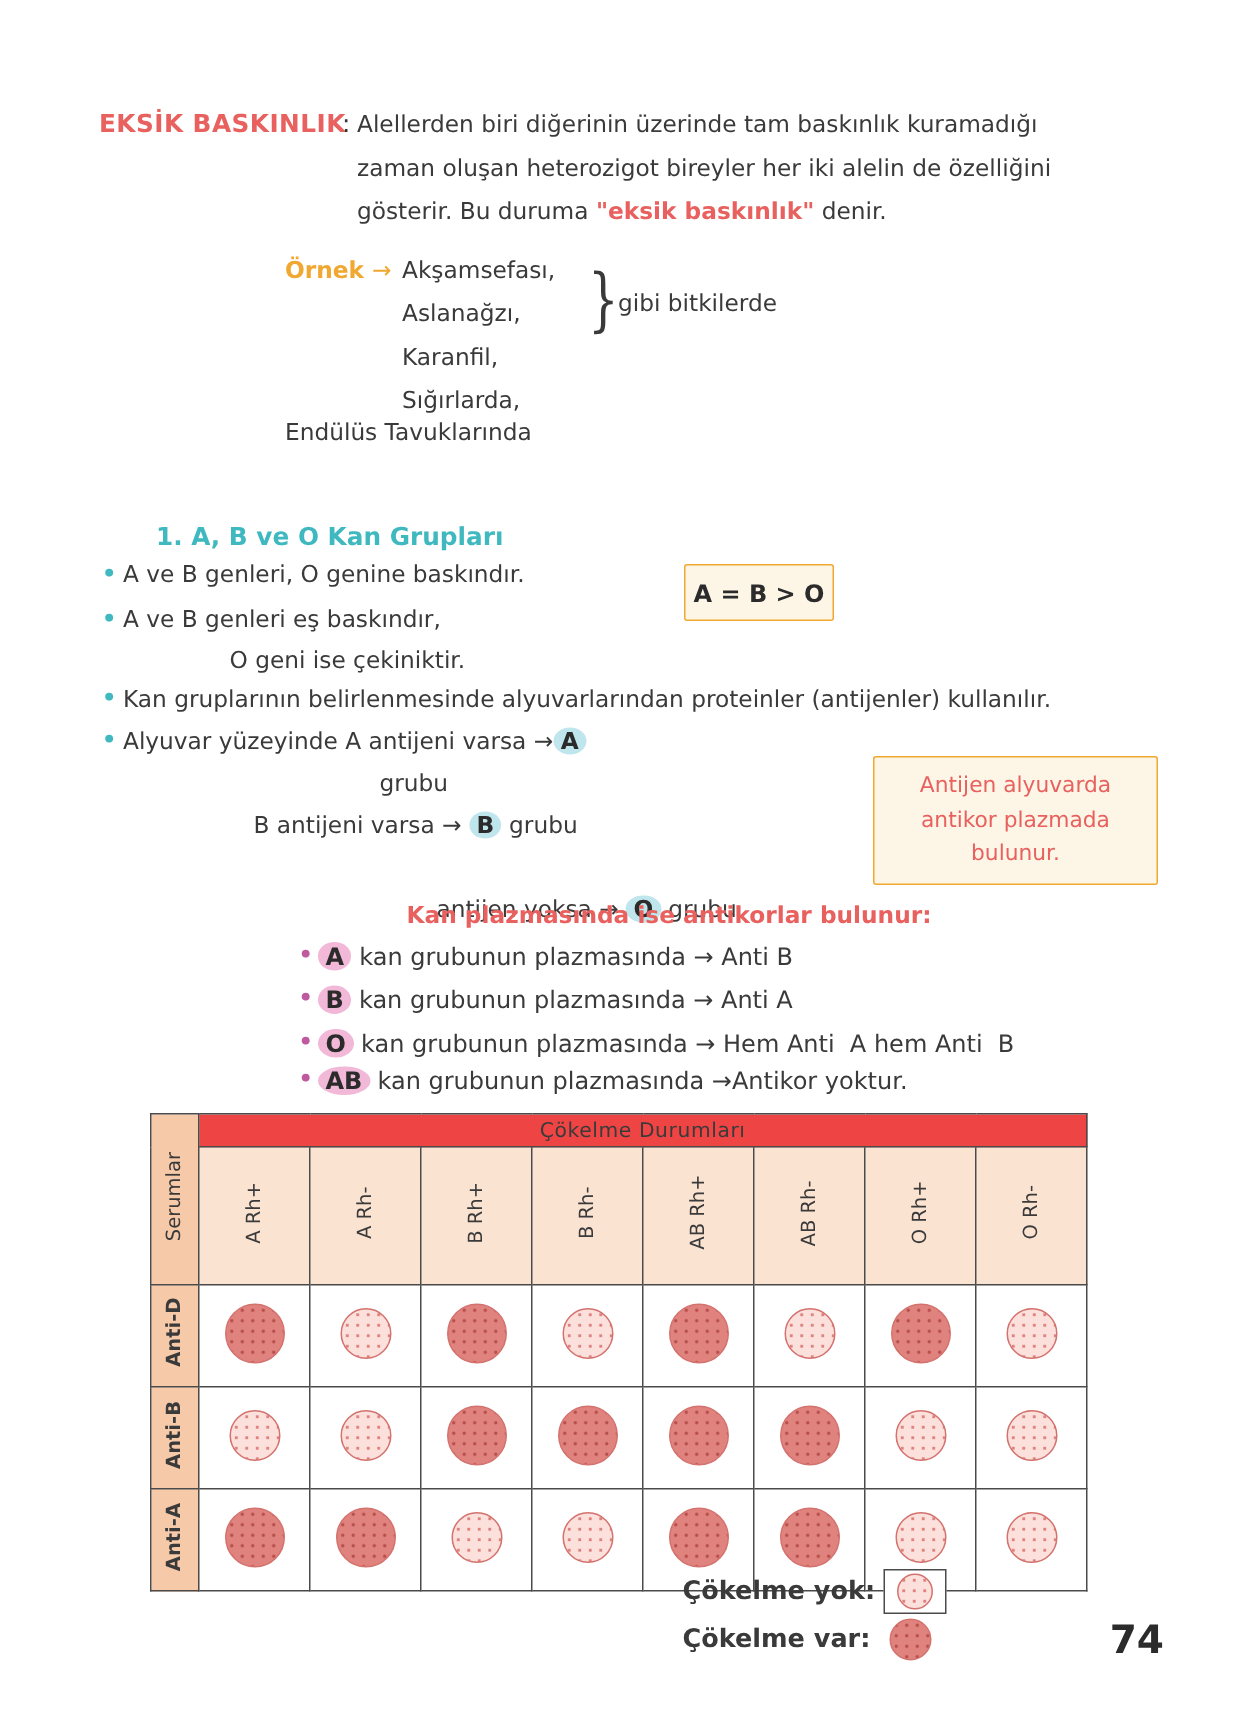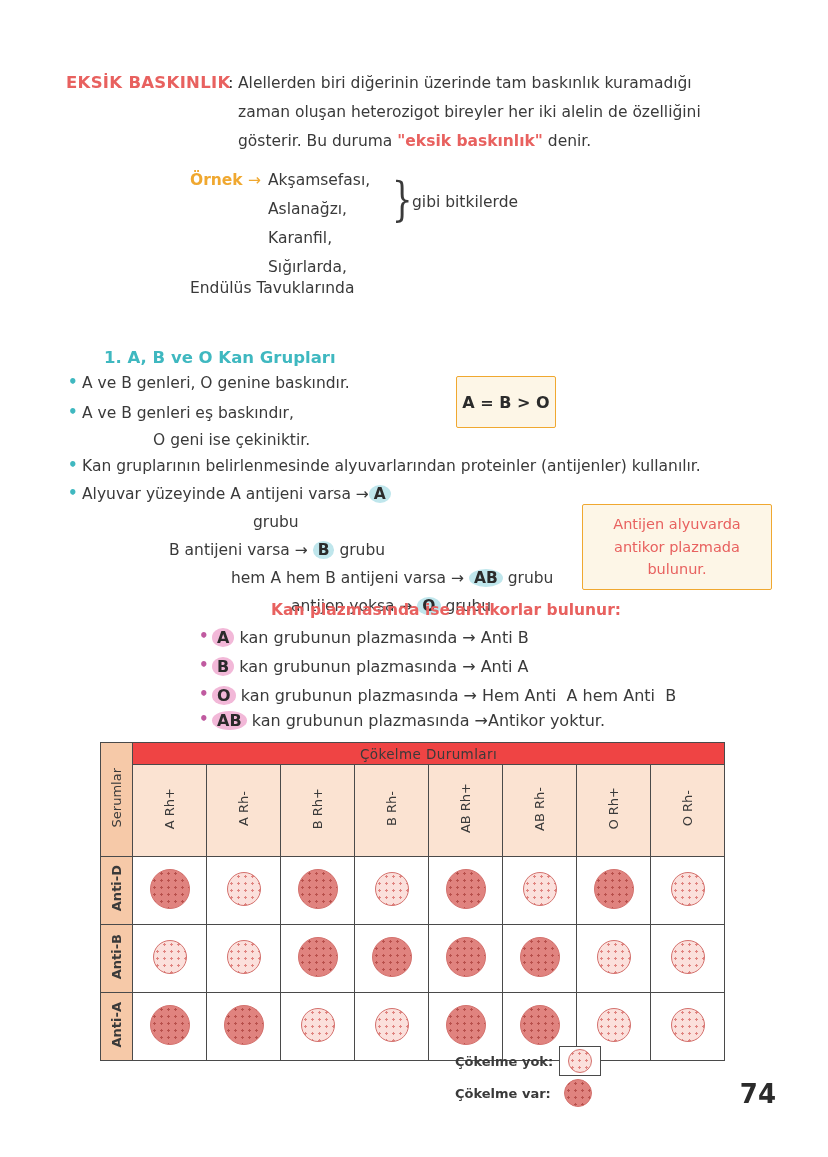--- a/index.html
+++ b/index.html
@@ -60,21 +60,21 @@
     position:absolute; left:-14px; top:-1px; font-size:15px;
   }
   #b1 { left: 82px; top: 374px; }
   #b2 { left: 82px; top: 404px; }
   #b2b { left: 108px; top: 430px; }
   #b3 { left: 82px; top: 457px; }
   #b4 { left: 82px; top: 485px; }
 
   
   #abo-box {
-    position:absolute; left: 456px; top: 376px; width: 100px; height: 52px;
+    position:absolute; left: 456px; top: 376px; width: 100px; height: 38px;
     border: 1.6px solid #f0a830; background:#fdf6e7; border-radius:2px;
     display:flex; align-items:center; justify-content:center;
     font-size:16px; font-weight:bold; color:#2b2b2b;
   }
 
   
   .ag { position:absolute; font-size:15.5px; color:#3a3a3a; white-space:pre; }
   #ag1 { left: 253px; top: 513px; }
   #ag2 { left: 169px; top: 541px; }
   #ag3 { left: 231px; top: 569px; }
@@ -128,21 +128,21 @@
   .dot-full { background:#e0837f; width:40px; height:40px;
     background-image: radial-gradient(#b8504c 1.2px, transparent 1.3px);
     background-size: 7px 7px; }
   .dot-empty { background:#fbe0dc; width:34px; height:34px;
     background-image: radial-gradient(#e0837f 1px, transparent 1.1px);
     background-size: 7px 7px; }
 
   
   #legend { position:absolute; left: 455px; top: 1045px; }
   .lg-row { display:flex; align-items:center; height:32px; }
-  .lg-label { font-size:13px; font-weight:bold; color:#3a3a3a; margin-right:6px; white-space:pre; }
+  .lg-label { font-size:17px; font-weight:bold; color:#3a3a3a; margin-right:6px; white-space:pre; }
   .lg-box { border:1.4px solid #4a4a4a; width:42px; height:30px; display:flex; align-items:center; justify-content:center; background:#fff;}
 
   #page-num { position:absolute; right: 52px; top: 1079px; font-size:26px; font-weight:bold; color:#2b2b2b; }
 </style>
 </head>
 <body>
 
 <div class="page">
 
   <div class="t" id="def-title">EKSİK BASKINLIK</div>
@@ -166,21 +166,20 @@
   <div class="bullet" id="b1">A ve B genleri, O genine baskındır.</div>
   <div class="bullet" id="b2">A ve B genleri eş baskındır,</div>
   <div class="t" id="b2b" style="font-size:15.5px;color:#3a3a3a;margin-left:45px;">O geni ise çekiniktir.</div>
   <div class="bullet" id="b3">Kan gruplarının belirlenmesinde alyuvarlarından proteinler (antijenler) kullanılır.</div>
   <div class="bullet" id="b4"><span>Alyuvar yüzeyinde A antijeni varsa →</span><span class="chip chip-blue">A</span></div>
 
   <div id="abo-box">A = B &gt; O</div>
 
   <div class="ag" id="ag1"><span>grubu</span></div>
   <div class="ag" id="ag2"><span>B antijeni varsa → </span><span class="chip chip-blue">B</span><span> </span><span>grubu</span></div>
-  <div class="ag" id="ag3"><span>hem A hem B antijeni varsa → </span><span class="chip chip-blue">AB</span><span> </span><span>grubu</span></div>
 
   <div class="ag" style="left:291px; top:597px;"><span>antijen yoksa → </span><span class="chip chip-blue">O</span><span> </span><span>grubu</span></div>
 
   <div id="note-box">
     <div>Antijen alyuvarda</div>
     <div>antikor plazmada</div>
     <div>bulunur.</div>
   </div>
 
   <div class="t" id="plasma-title">Kan plazmasında ise antikorlar bulunur:</div>

